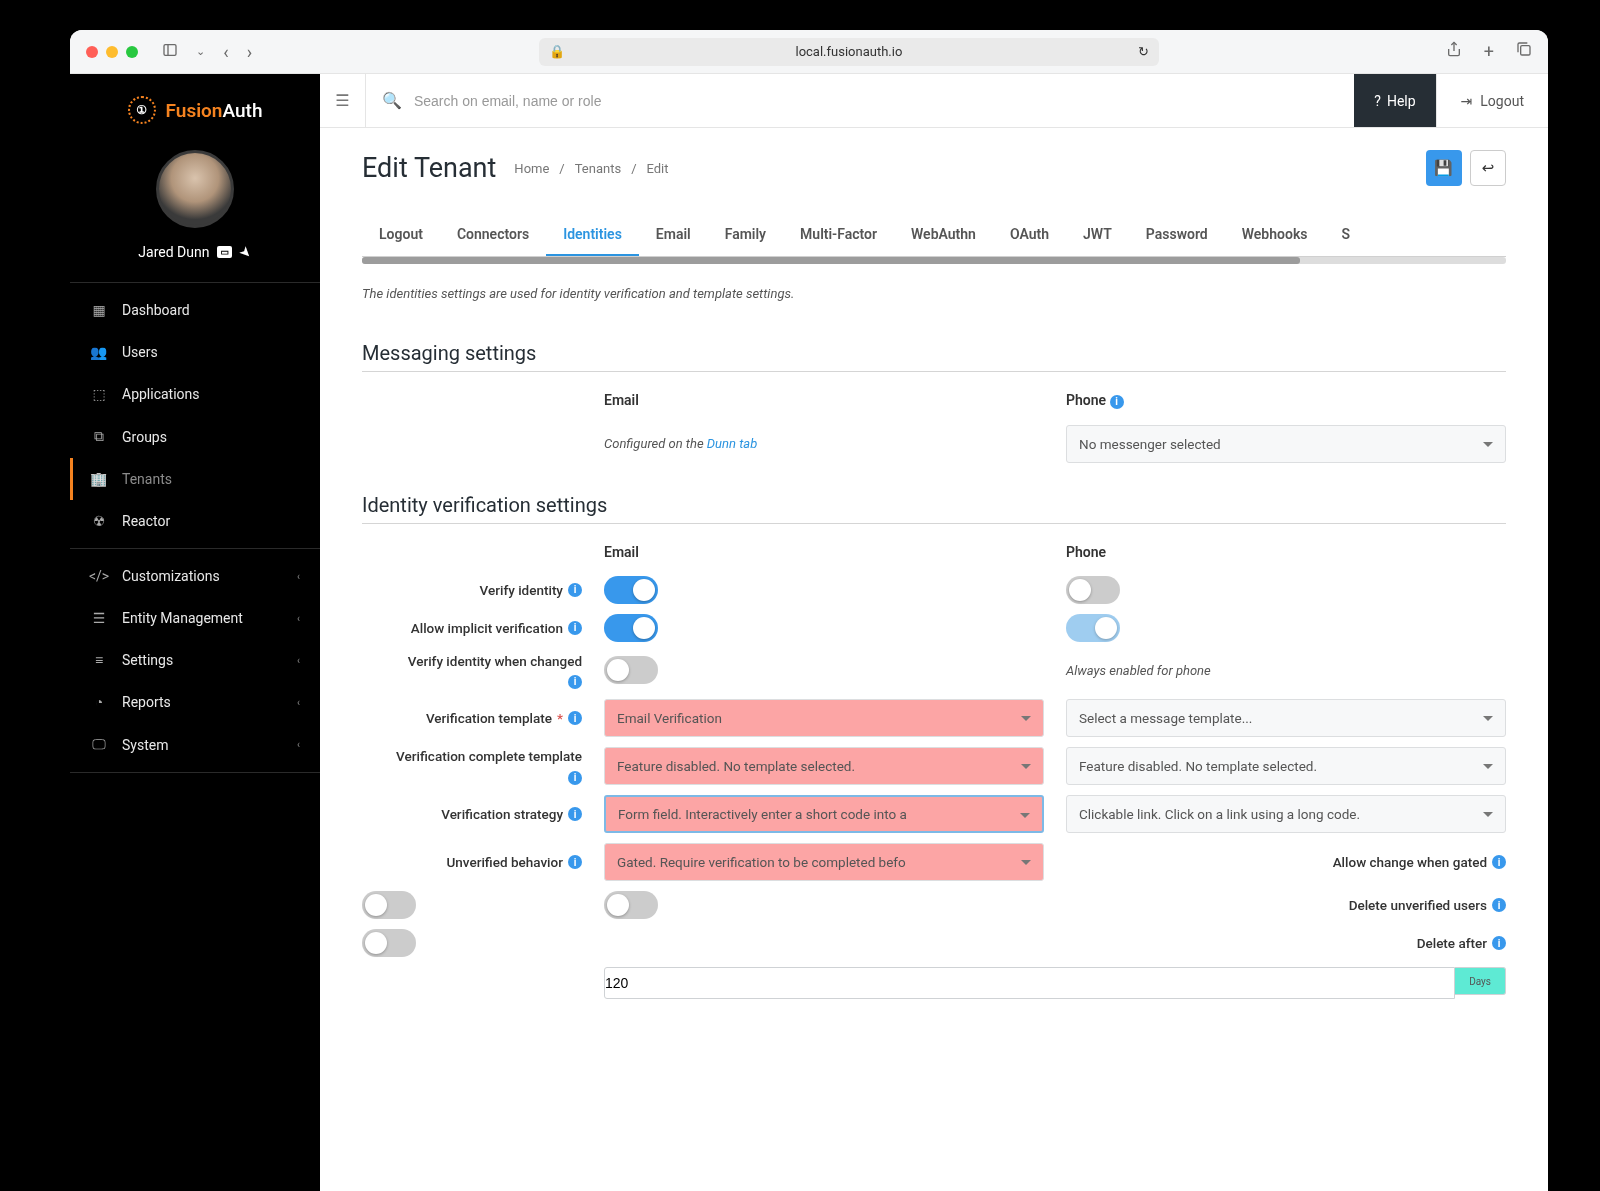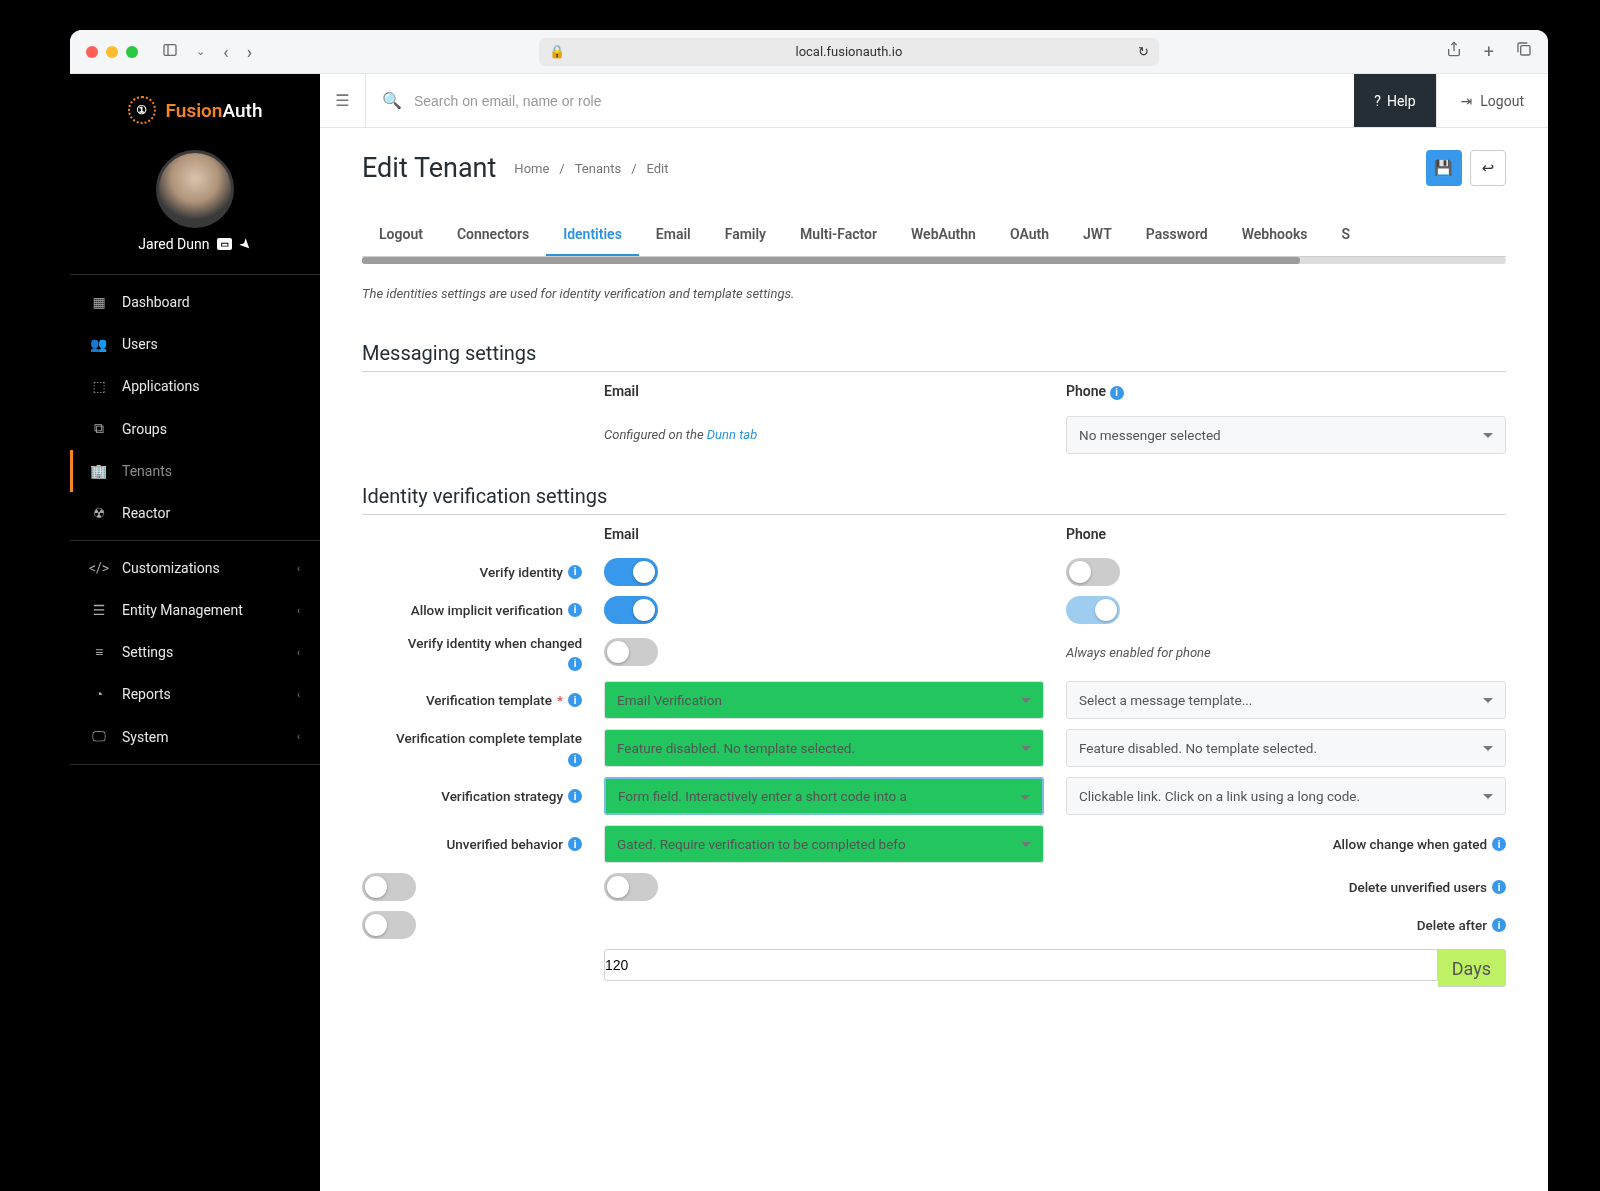--- a/index.html
+++ b/index.html
@@ -18,21 +18,21 @@
 .browser-right { display: flex; gap: 22px; color: #6b6b6b; }
 
 .app { display: flex; height: calc(100% - 44px); }
 .sidebar { width: 250px; background: #000; color: #fff; display: flex; flex-direction: column; }
 .logo { display: flex; align-items: center; justify-content: center; padding: 22px 0 18px; gap: 10px; }
 .logo-mark { width: 28px; height: 28px; border: 2px dotted #f58320; border-radius: 50%; display: flex; align-items: center; justify-content: center; font-size: 12px; font-weight: bold; }
 .logo-text { font-size: 19px; font-weight: 500; }
 .logo-text .orange { color: #f58320; font-weight: 600; }
 .avatar-block { display: flex; flex-direction: column; align-items: center; padding: 8px 0 22px; border-bottom: 1px solid #2a2a2a; }
 .avatar { width: 78px; height: 78px; border-radius: 50%; background: radial-gradient(circle at 50% 35%, #d9c3ad 0%, #b0947a 40%, #3a3a3a 70%); border: 3px solid #3a3a3a; }
-.username-row { margin-top: 8px; display: flex; align-items: center; gap: 8px; font-size: 14px; }
+.username-row { margin-top: 16px; display: flex; align-items: center; gap: 8px; font-size: 14px; }
 .badge-icon { background: #fff; color: #000; font-size: 9px; padding: 1px 3px; border-radius: 2px; font-weight: bold; }
 .nav { flex: 1; overflow-y: auto; }
 .nav-section { border-bottom: 1px solid #2a2a2a; padding: 6px 0; }
 .nav-item { display: flex; align-items: center; padding: 13px 20px; font-size: 14px; color: #e8e8e8; cursor: pointer; position: relative; }
 .nav-item.active { color: #8b8b8b; }
 .nav-item.active::before { content: ''; position: absolute; left: 0; top: 0; bottom: 0; width: 3px; background: #f58320; }
 .nav-item .ni-icon { width: 18px; margin-right: 14px; display: inline-flex; justify-content: center; color: #aaa; }
 .nav-item .chev { margin-left: auto; font-size: 10px; color: #888; }
 
 .main { flex: 1; background: #fff; display: flex; flex-direction: column; overflow: hidden; }
@@ -55,45 +55,45 @@
 
 .tabs-wrap { margin: 28px 42px 0; border-bottom: 1px solid #d0d0d0; position: relative; }
 .tabs { display: flex; gap: 0; overflow-x: hidden; }
 .tab { padding: 12px 17px; font-size: 14px; color: #555; font-weight: 600; cursor: pointer; white-space: nowrap; }
 .tab.active { color: #2b94e0; border-bottom: 3px solid #2b94e0; margin-bottom: -1px; }
 .tab-scrollbar { height: 7px; background: #ddd; margin-top: 0; border-radius: 3px; position: relative; }
 .tab-scrollbar-thumb { position: absolute; left: 0; width: 82%; height: 100%; background: #9c9c9c; border-radius: 3px; }
 
 .content { padding: 22px 42px 40px; overflow-y: auto; flex: 1; }
 .desc { font-style: italic; font-size: 13px; color: #555; margin-bottom: 40px; }
-.section-title { font-size: 20px; font-weight: 400; color: #262e35; border-bottom: 1px solid #d5d5d5; padding-bottom: 6px; margin-bottom: 5px; }
+.section-title { font-size: 20px; font-weight: 400; color: #262e35; border-bottom: 1px solid #d5d5d5; padding-bottom: 6px; margin-bottom: 14px; }
 
 .form-grid { display: grid; grid-template-columns: 220px 1fr 1fr; gap: 10px 22px; align-items: center; margin-bottom: 30px; }
 .col-head { font-size: 14px; font-weight: 600; color: #333; padding: 6px 0; }
 .form-label { text-align: right; font-size: 13.5px; color: #333; font-weight: 500; display: flex; justify-content: flex-end; align-items: center; gap: 5px; }
 .form-label .req { color: #d9534f; }
 .info-icon { width: 14px; height: 14px; border-radius: 50%; background: #3898ec; color: #fff; font-size: 10px; display: inline-flex; align-items: center; justify-content: center; font-weight: bold; font-style: normal; }
 .note { font-size: 13px; font-style: italic; color: #555; }
 .note a { color: #2b94e0; text-decoration: none; }
 
 .toggle { width: 54px; height: 28px; background: #ccc; border-radius: 14px; position: relative; cursor: pointer; }
 .toggle::after { content: ''; position: absolute; width: 22px; height: 22px; background: #fff; border-radius: 50%; top: 3px; left: 3px; box-shadow: 0 1px 3px rgba(0,0,0,0.3); transition: left 0.2s; }
 .toggle.on { background: #3898ec; }
 .toggle.on::after { left: 29px; }
 .toggle.on.light { background: #8fc5ee; }
 .toggle.disabled { opacity: 0.85; cursor: default; }
 
-.select { height: 38px; background: #22c55e; border: 1px solid #dcdee0; border-radius: 3px; padding: 0 30px 0 12px; font-size: 13.5px; color: #555; display: flex; align-items: center; position: relative; cursor: pointer; }
+.select { height: 38px; background: #fca5a5; border: 1px solid #dcdee0; border-radius: 3px; padding: 0 30px 0 12px; font-size: 13.5px; color: #555; display: flex; align-items: center; position: relative; cursor: pointer; }
 .select::after { content: ''; position: absolute; right: 12px; top: 16px; border: 5px solid transparent; border-top-color: #777; }
 .select.highlighted { border: 2px solid #7db9e6; }
 .select.light { background: #f7f8f9; }
 
 .input-group { display: flex; }
 .text-input { flex: 1; height: 32px; border: 1px solid #cfd2d5; border-radius: 3px 0 0 3px; padding: 0 0; font-size: 14px; }
-.input-addon { height: 38px; background: #bef264; border: 1px solid #cfd2d5; border-left: none; border-radius: 0 3px 3px 0; padding: 0 14px; display: flex; align-items: center; font-size: 18px; color: #555; }
+.input-addon { height: 28px; background: #5eead4; border: 1px solid #cfd2d5; border-left: none; border-radius: 0 3px 3px 0; padding: 0 14px; display: flex; align-items: center; font-size: 10px; color: #555; }
 
 .full-span { grid-column: 2 / 4; }
 .label-multi { flex-direction: column; align-items: flex-end; line-height: 1.4; }
 </style>
 </head>
 <body>
 
 <div class="browser-window">
   <div class="browser-chrome">
     <div class="traffic-lights">

